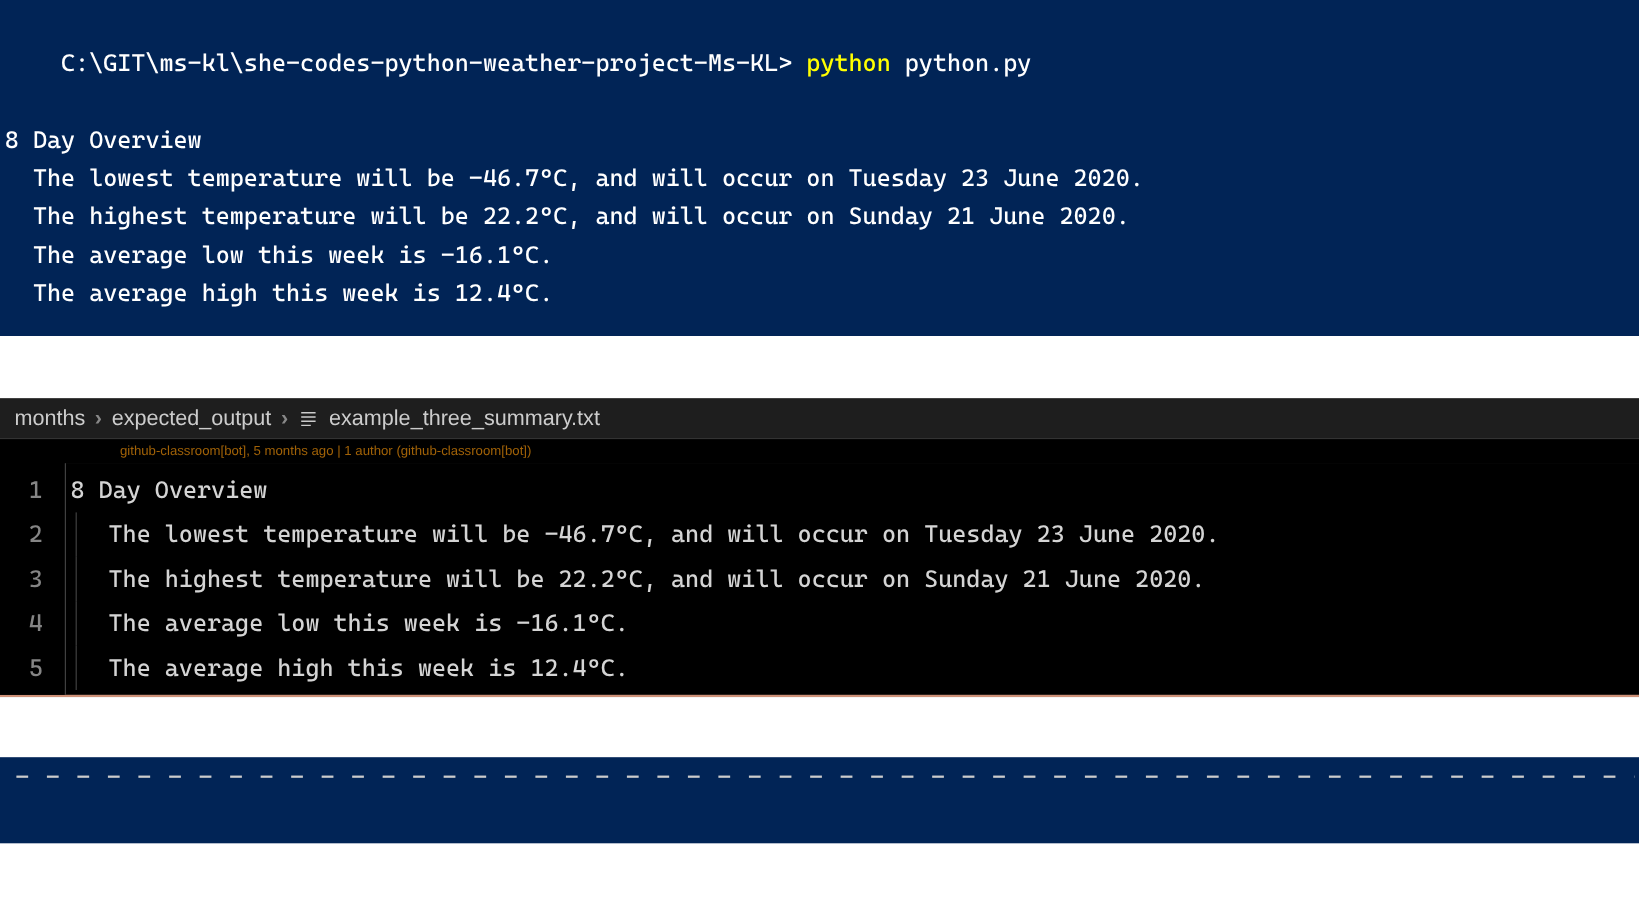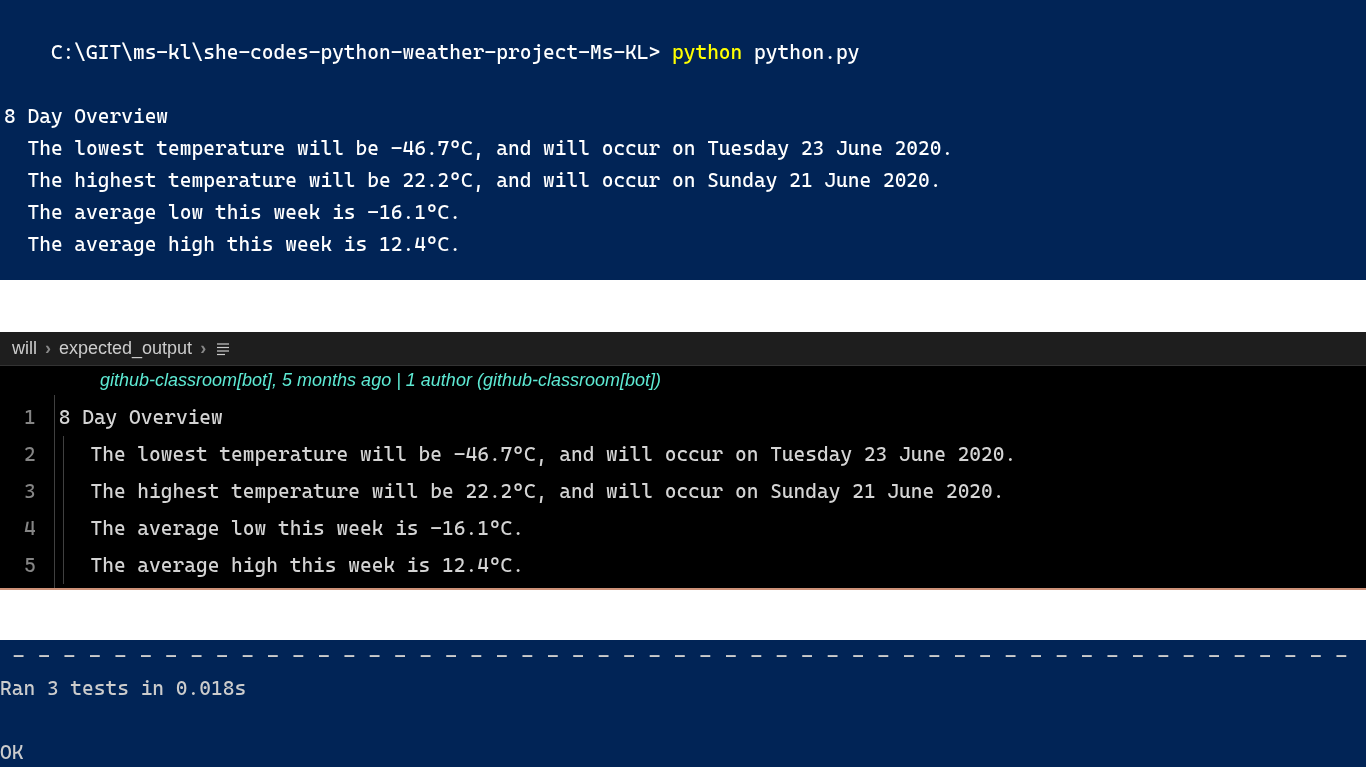--- a/index.html
+++ b/index.html
@@ -64,24 +64,23 @@
       display: inline-flex;
       align-items: center;
       justify-content: center;
       width: 18px;
       height: 18px;
       color: #cccccc;
     }
     .git-info {
       padding: 4px 12px 4px 100px;
       font-family: 'Segoe UI', sans-serif;
-      font-size: 18px;
-      color: #5eead4;
+      font-size: 11px;
+      color: #a16207;
       background: #000000;
-      font-style: italic;
     }
     .code-area {
       background: #000000;
       display: flex;
     }
     .gutter {
       padding: 4px 18px 4px 24px;
       text-align: right;
       color: #858585;
       background: #000000;
@@ -156,32 +155,33 @@
   <div class="output-line">  The lowest temperature will be -46.7°C, and will occur on Tuesday 23 June 2020.</div>
   <div class="output-line">  The highest temperature will be 22.2°C, and will occur on Sunday 21 June 2020.</div>
   <div class="output-line">  The average low this week is -16.1°C.</div>
   <div class="output-line">  The average high this week is 12.4°C.</div>
 </div>
 
 <div class="spacer-white"></div>
 
 <div class="editor">
   <div class="breadcrumb">
-    <span>will</span>
+    <span>months</span>
     <span class="sep">›</span>
     <span>expected_output</span>
     <span class="sep">›</span>
     <span class="file-icon">
       <svg viewBox="0 0 16 16" width="16" height="16" fill="none" stroke="currentColor" stroke-width="1.2">
         <line x1="2" y1="3" x2="14" y2="3"></line>
         <line x1="2" y1="6.5" x2="14" y2="6.5"></line>
         <line x1="2" y1="10" x2="14" y2="10"></line>
         <line x1="2" y1="13.5" x2="10" y2="13.5"></line>
       </svg>
     </span>
+    <span>example_three_summary.txt</span>
   </div>
   <div class="git-info">github-classroom[bot], 5 months ago | 1 author (github-classroom[bot])</div>
   <div class="code-area">
     <div class="gutter">
       <span class="gutter-line">1</span>
       <span class="gutter-line">2</span>
       <span class="gutter-line">3</span>
       <span class="gutter-line">4</span>
       <span class="gutter-line">5</span>
     </div>
@@ -193,17 +193,15 @@
       <span class="code-line code-line-indent"> The average high this week is 12.4°C.</span>
     </div>
   </div>
   <div class="editor-bottom-border"></div>
 </div>
 
 <div class="spacer-white-2"></div>
 
 <div class="terminal-bottom">
   <div class="dashes"> - - - - - - - - - - - - - - - - - - - - - - - - - - - - - - - - - - - - - - - - - - - - - - - - - - - - - - - - - - - - - - - - - - - - - - - - - - - - - - - - - - - - - - - - - - - - - - - - - - - - - - - - - - - - - -</div>
-  <div class="test-line">Ran 3 tests in 0.018s</div>
   <div class="blank-line"></div>
-  <div class="test-line">OK</div>
 
 </div>
 
 </body></html>

